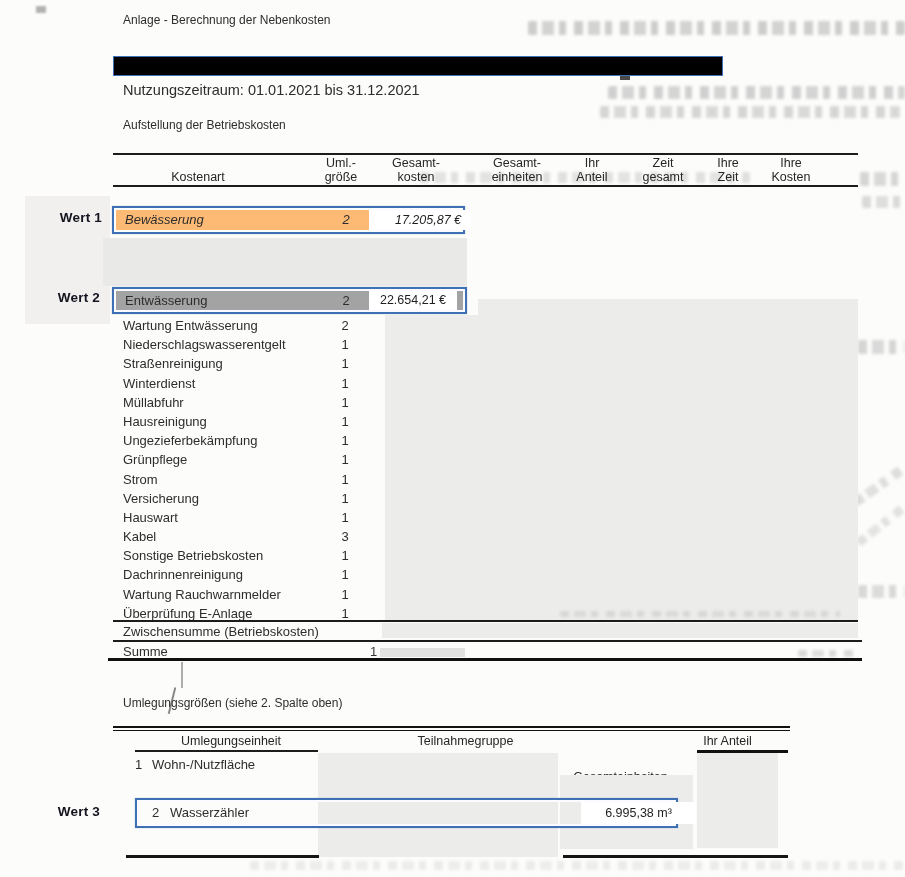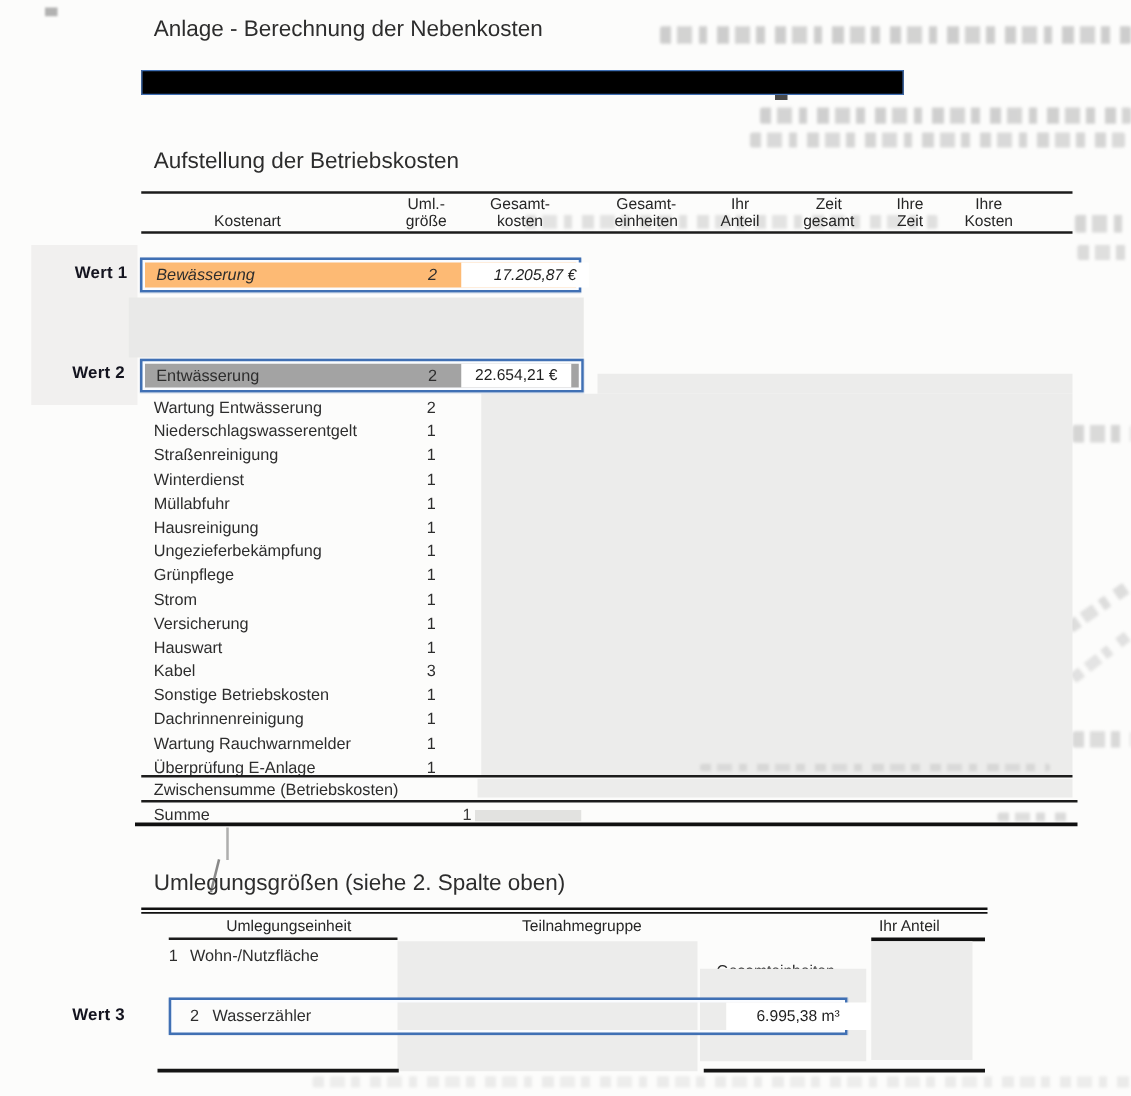--- a/index.html
+++ b/index.html
@@ -29,21 +29,21 @@
   .t1row{position:relative;height:19.2px;line-height:19.2px;font-size:13px;color:#2d2d2d;white-space:nowrap;}
   .ruml{position:absolute;left:210px;width:24px;text-align:center;}
   .bleed{
     position:absolute;border-radius:2px;
     background:repeating-linear-gradient(90deg,#8e8e8e 0 9px,transparent 9px 14px,#9b9b9b 14px 26px,transparent 26px 31px,#8e8e8e 31px 38px,transparent 38px 46px);
     filter:blur(1.4px);
   }
   .bar{position:absolute;background:#000;border:1px solid #3f6fb5;box-sizing:border-box;}
   .dbl{position:absolute;background:linear-gradient(#111 0 2px,transparent 2px 3.5px,#111 3.5px 5px);}
   .txt13{font-size:13px;}
-  .txt14{font-size:18px;}
+  .txt14{font-size:12px;}
 </style>
 </head>
 <body>
 
 <div class="page">
 
   <div class="abs" style="left:36px;top:6px;width:10px;height:7px;background:#6a6a6a;filter:blur(1px);opacity:.5;"></div>
   <div class="bleed" style="left:528px;top:21px;width:377px;height:14px;opacity:.42;"></div>
   <div class="bleed" style="left:608px;top:86px;width:297px;height:13px;opacity:.40;"></div>
   <div class="bleed" style="left:600px;top:106px;width:300px;height:12px;opacity:.35;"></div>
@@ -53,20 +53,21 @@
   <div class="bleed" style="left:858px;top:340px;width:47px;height:14px;opacity:.35;"></div>
   <div class="bleed" style="left:850px;top:480px;width:60px;height:10px;opacity:.28;transform:rotate(-35deg);"></div>
   <div class="bleed" style="left:852px;top:520px;width:60px;height:9px;opacity:.24;transform:rotate(-38deg);"></div>
   <div class="bleed" style="left:858px;top:585px;width:47px;height:13px;opacity:.32;"></div>
   <div class="bleed" style="left:250px;top:861px;width:655px;height:9px;opacity:.15;"></div>
   <div class="abs" style="left:25px;top:196px;width:85px;height:128px;background:#f1f0ef;"></div>
 
   <div class="abs doc txt14" style="left:123px;top:13px;">Anlage - Berechnung der Nebenkosten</div>
   <div class="bar" style="left:113px;top:56px;width:610px;height:20px;"></div>
   <div class="abs" style="left:620px;top:76px;width:10px;height:4px;background:#2a2a2a;opacity:.85;"></div>
+  <div class="abs doc txt14" style="left:123px;top:82px;font-size:14.5px;">Nutzungszeitraum: 01.01.2021 bis 31.12.2021</div>
   <div class="abs doc txt14" style="left:123px;top:118px;">Aufstellung der Betriebskosten</div>
 
   <div class="rule" style="left:113px;top:153px;width:745px;height:2px;"></div>
   <div class="hc" style="left:311px;top:156px;width:60px;">Uml.-</div>
   <div class="hc" style="left:381px;top:156px;width:70px;">Gesamt-</div>
   <div class="hc" style="left:477px;top:156px;width:80px;">Gesamt-</div>
   <div class="hc" style="left:562px;top:156px;width:60px;">Ihr</div>
   <div class="hc" style="left:633px;top:156px;width:60px;">Zeit</div>
   <div class="hc" style="left:698px;top:156px;width:60px;">Ihre</div>
   <div class="hc" style="left:761px;top:156px;width:60px;">Ihre</div>

